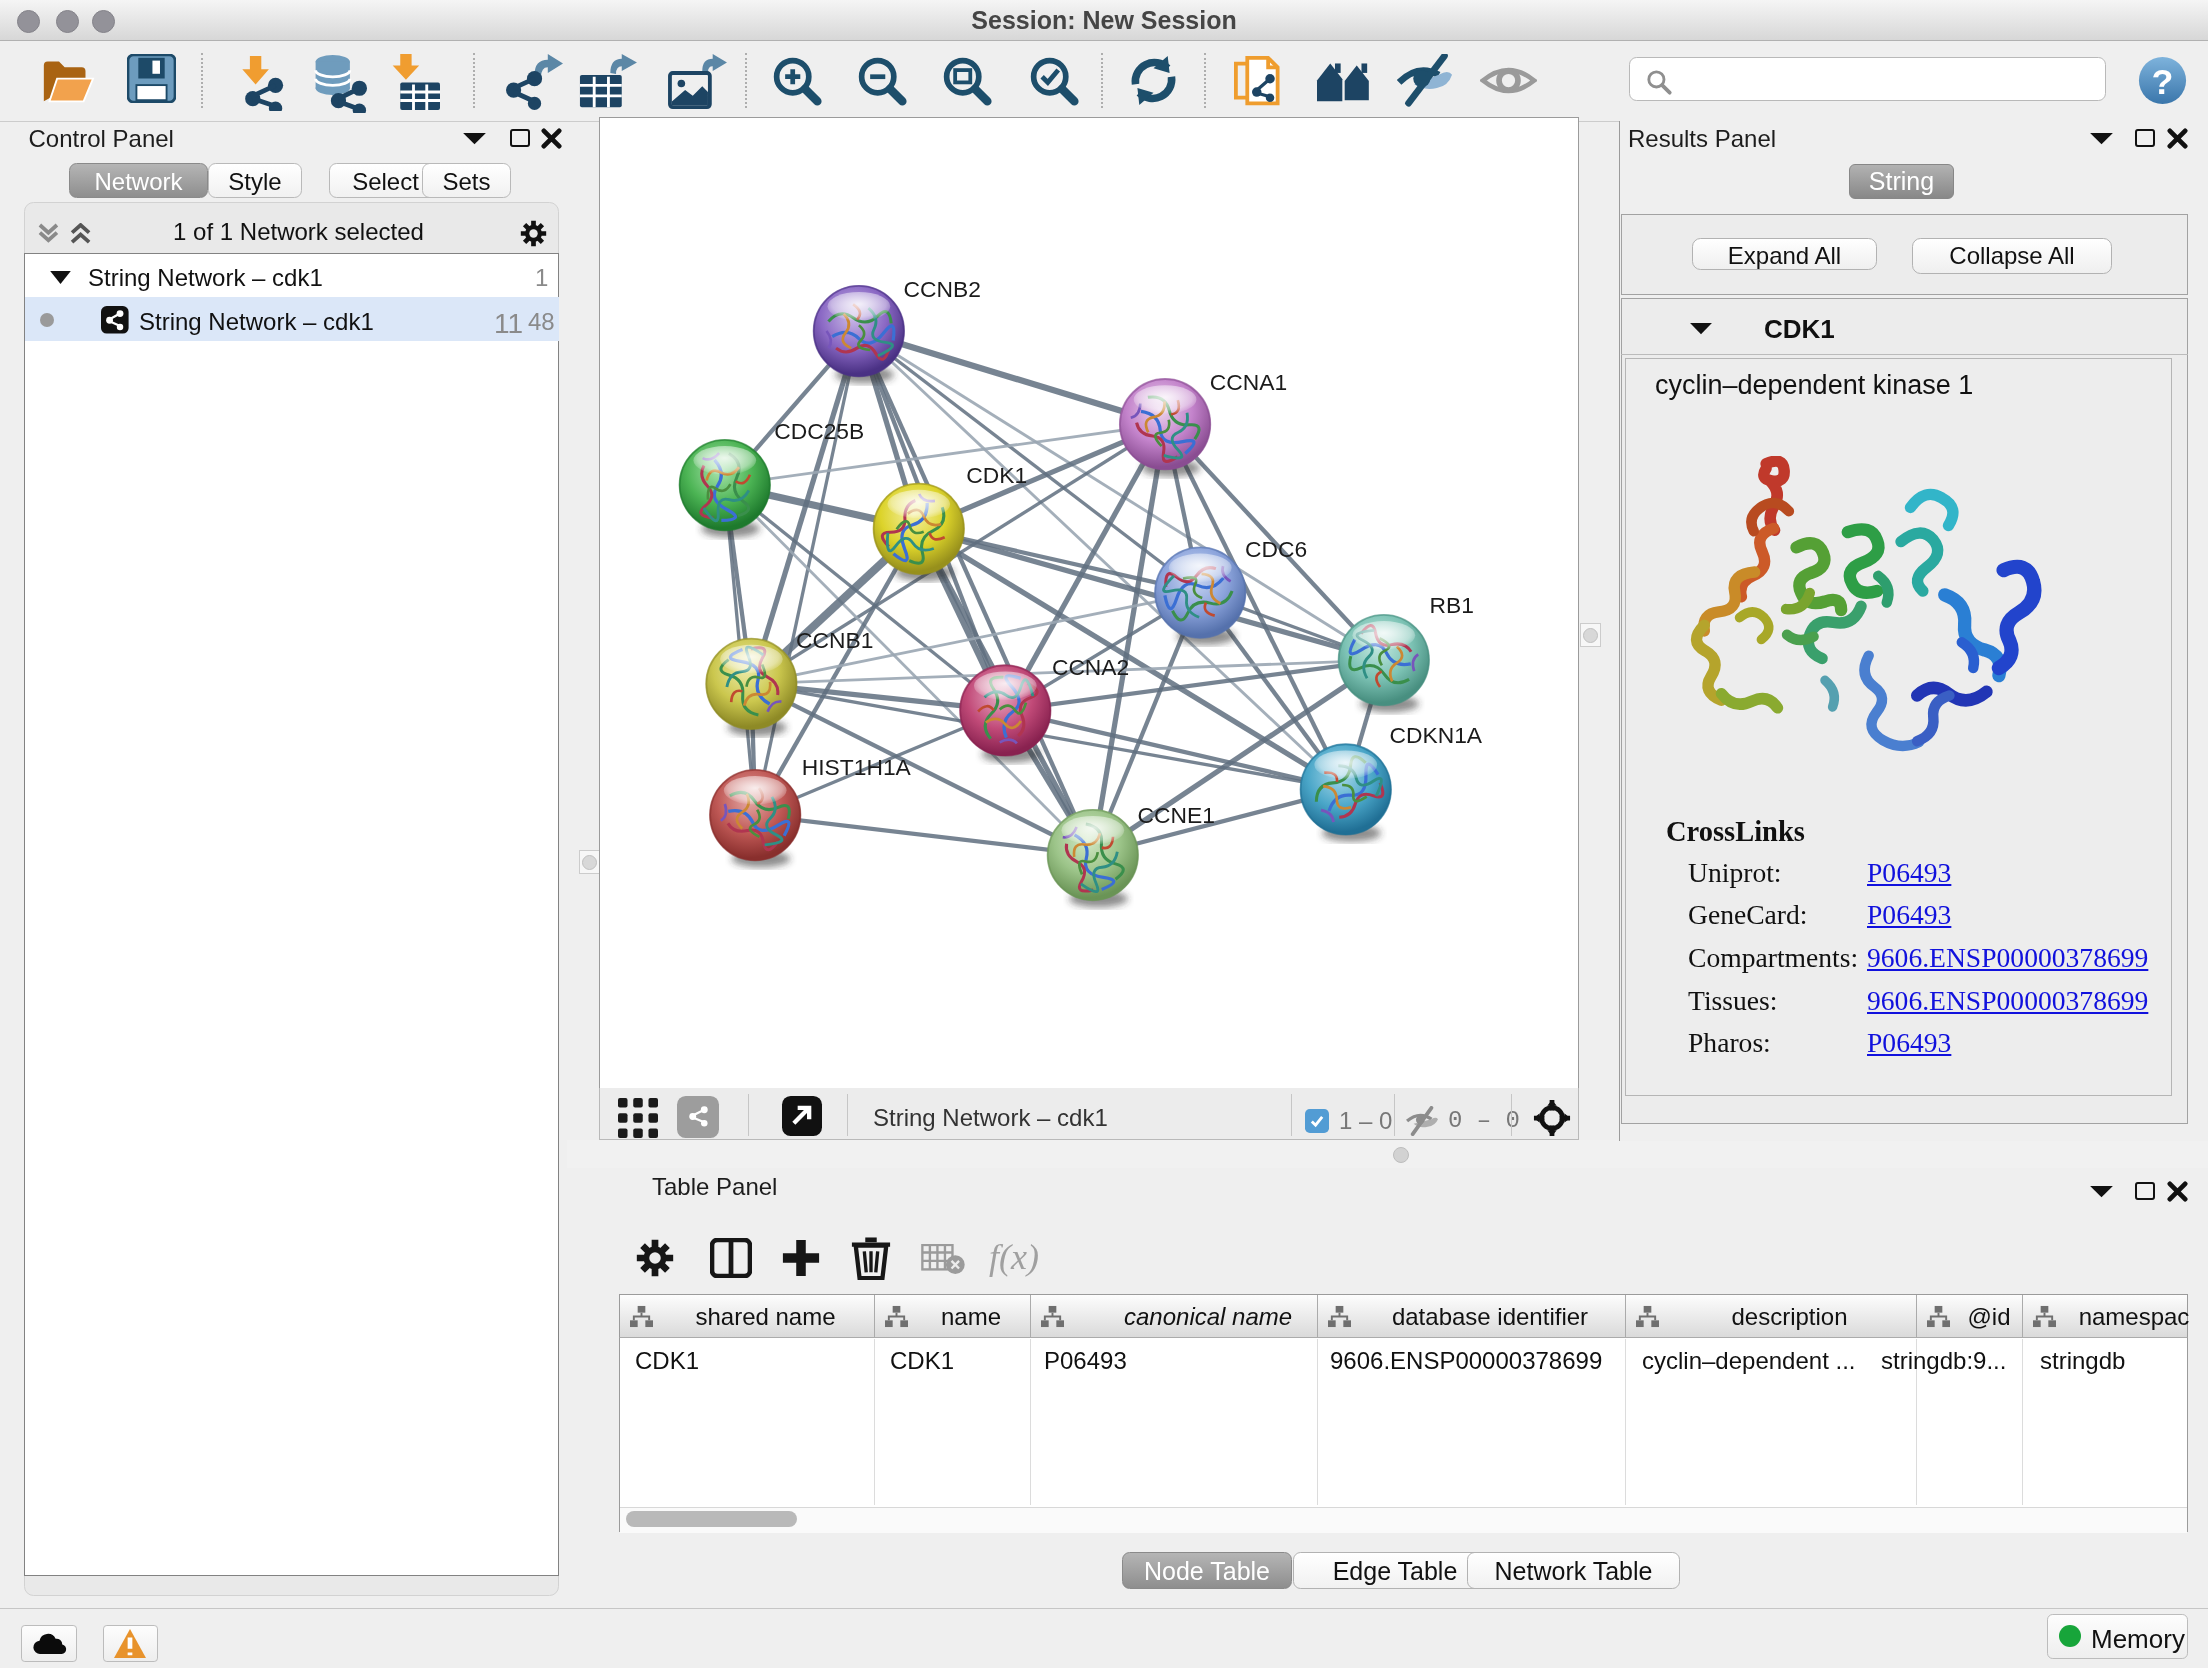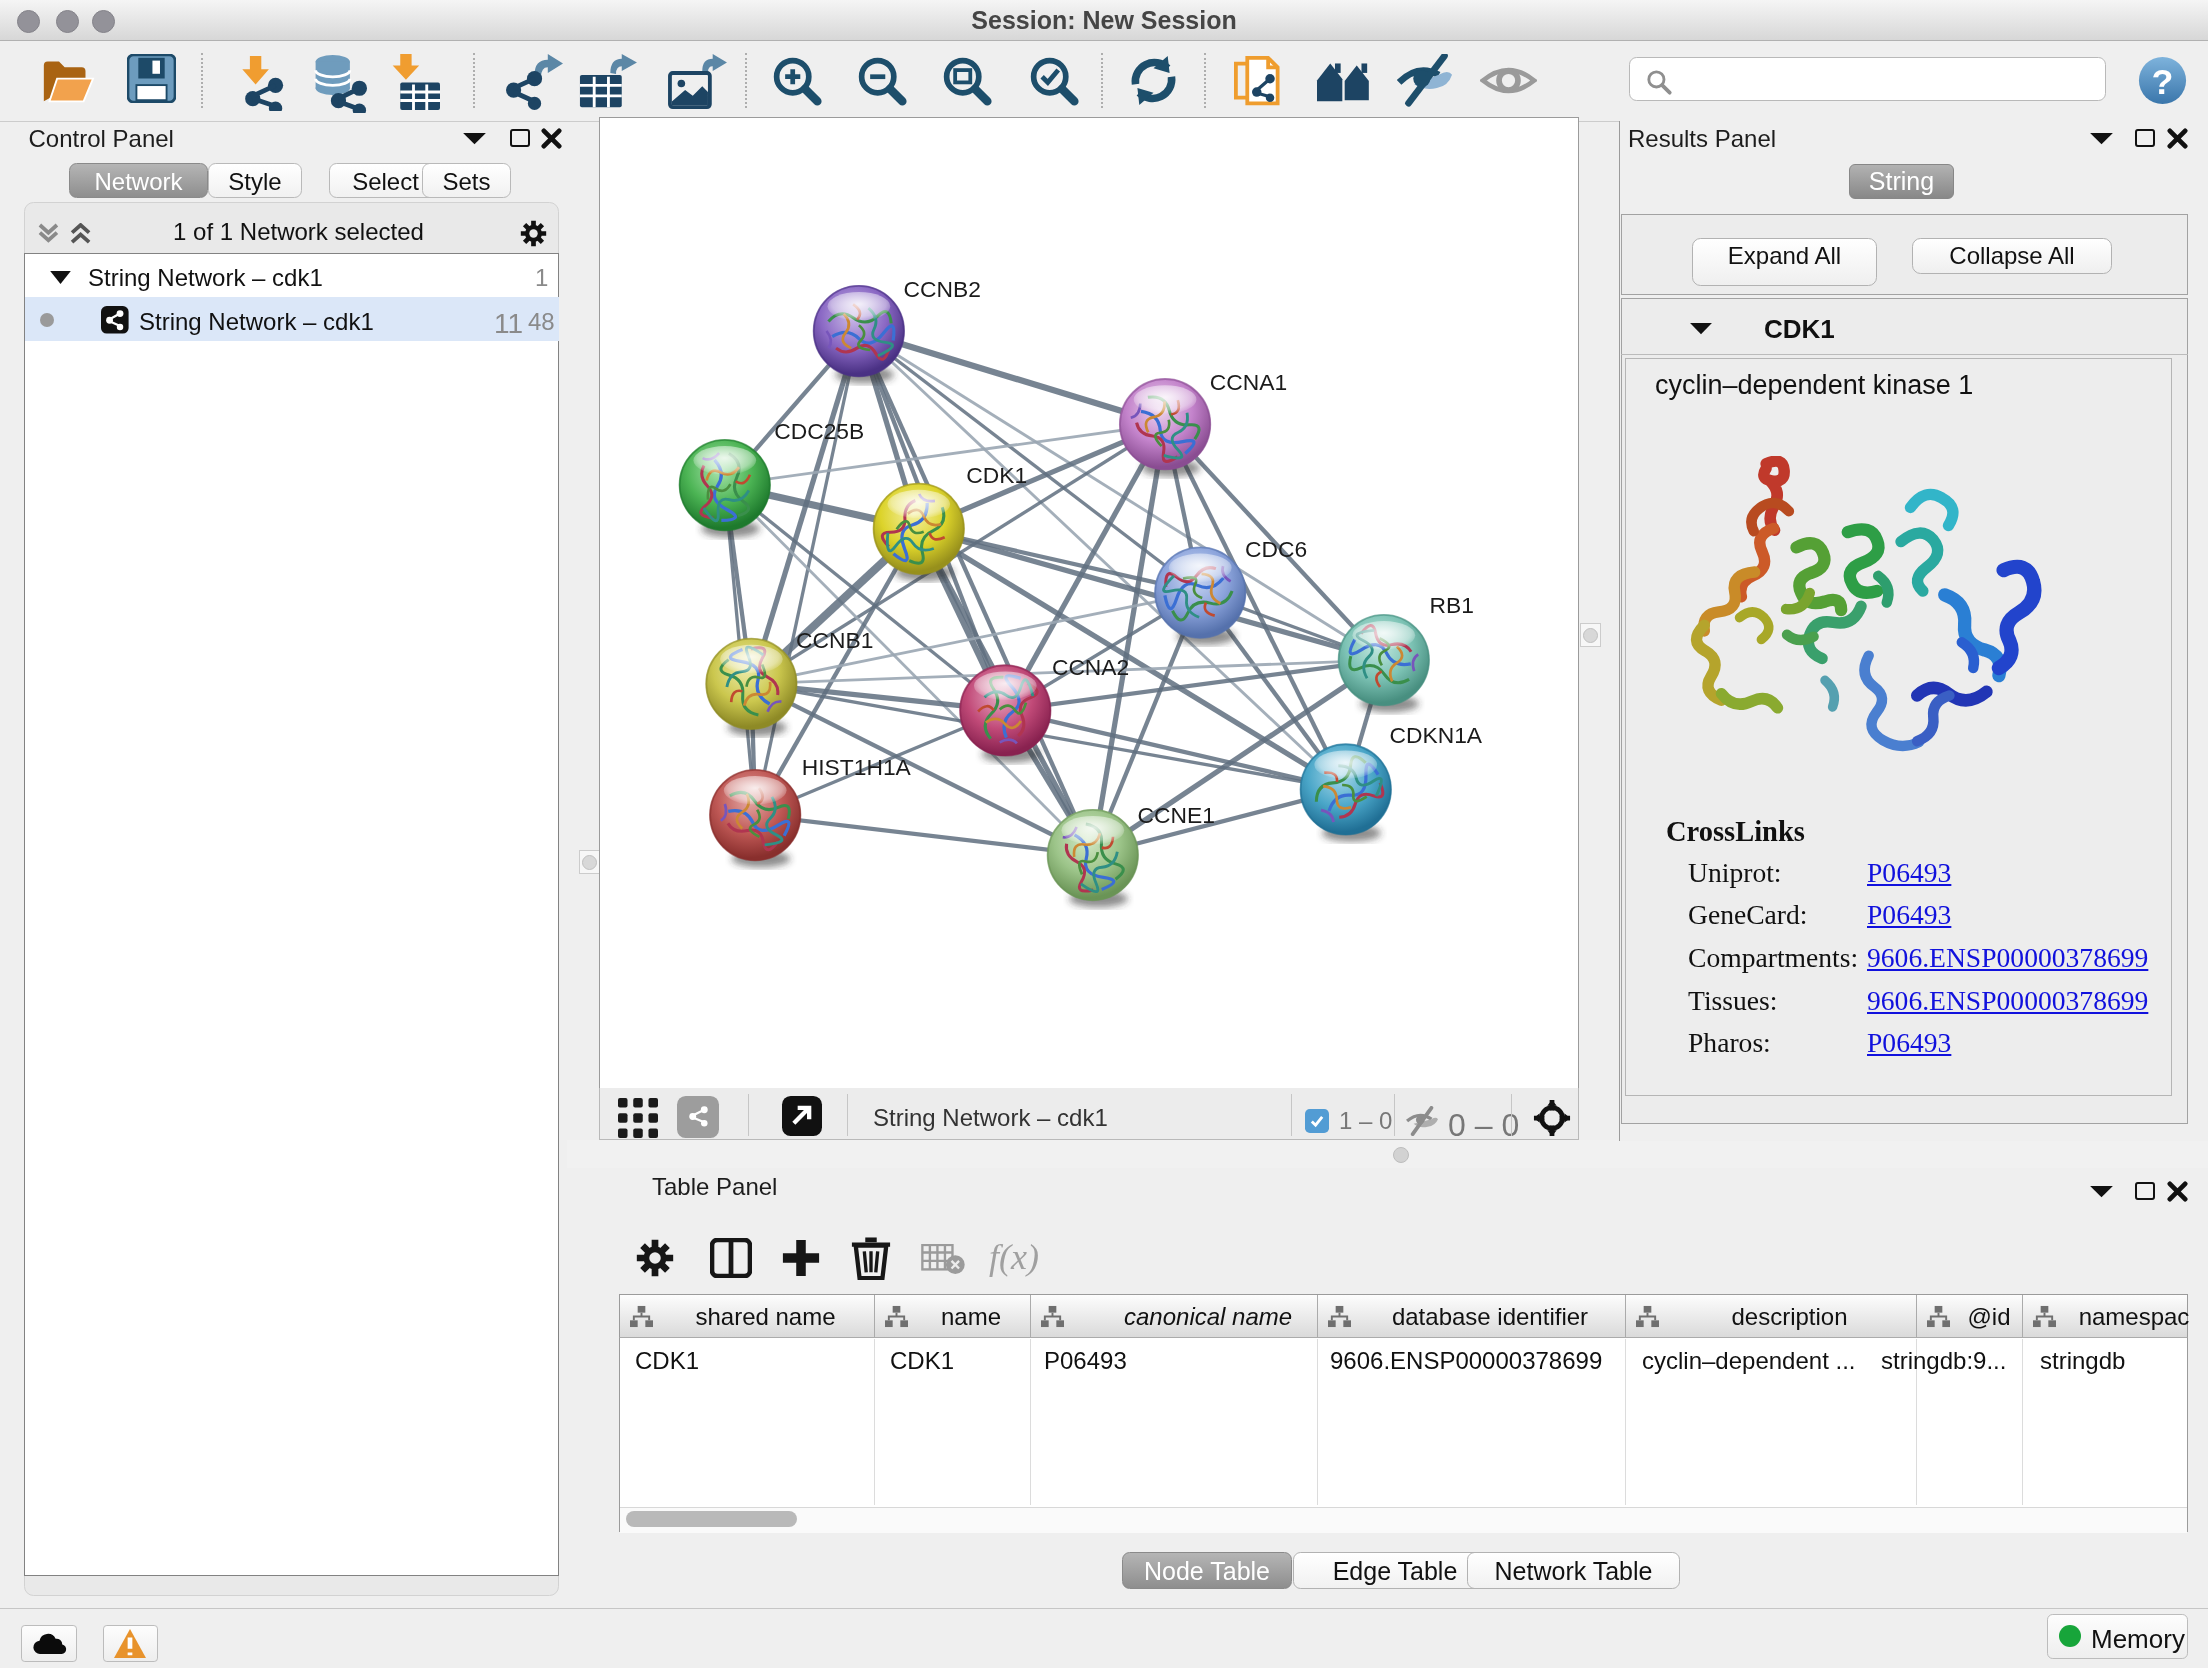--- a/index.html
+++ b/index.html
@@ -566,40 +566,40 @@
       <path d="M3 9 L7 13 L14 4" fill="none" stroke="#fff" stroke-width="3"></path>
     </svg>
 <div class="abs" style="left:1339px;top:1107px;font-size:24px;color:#777;">1 – 0</div>
 <div class="abs cbsep" style="left:1394px;"></div>
 <svg class="abs" style="left:1405px;top:1106px;" width="36" height="30" viewBox="0 0 38 32">
  <path d="M2 16 Q15 5 28 14" fill="none" stroke="#8c8c8c" stroke-width="3.5"></path>
  <path d="M28 14 Q33 11 35 14 Q32 21 24 22 Q15 24 9 19" fill="#aeaeae"></path>
  <circle cx="16" cy="15" r="4.5" fill="#8c8c8c"></circle>
  <path d="M28 2 L8 30" stroke="#8c8c8c" stroke-width="4" stroke-linecap="round"></path>
 </svg>
-<div class="abs" style="left:1448px;top:1107px;font-size:32px;color:#777;">0 – 0</div>
+<div class="abs" style="left:1448px;top:1107px;font-size:24px;color:#777;font-family:Liberation Mono, monospace;">0 – 0</div>
 <div class="abs cbsep" style="left:1511px;"></div>
 <svg class="abs" style="left:1533px;top:1099px;" width="38" height="38" viewBox="0 0 40 40">
  <circle cx="20" cy="20" r="11" fill="none" stroke="#111" stroke-width="5"></circle>
  <path d="M20 1 L20 12 M20 28 L20 39 M1 20 L12 20 M28 20 L39 20" stroke="#111" stroke-width="5"></path>
  <path d="M20 1 L15 7 L25 7 Z M1 20 L7 15 L7 25 Z M39 20 L33 15 L33 25 Z M20 39 L15 33 L25 33 Z" fill="#111"></path>
 </svg>
 
 <div id="rp" class="abs"></div>
 <div class="abs phead" style="left:1628px;top:125px;">Results Panel</div>
 <svg class="abs" style="left:2089px;top:132px;" width="25" height="13.3" viewBox="0 0 26 14">
       <path d="M1 1 L25 1 L13 13 Z" fill="#111"></path>
     </svg>
 <div class="abs" style="left:2135px;top:129px;width:16px;height:14.3px;border:2.9px solid #111;border-radius:2.9px;"></div>
 <svg class="abs" style="left:2167px;top:128px;" width="21" height="21" viewBox="0 0 22 22">
       <path d="M3 3 L19 19 M19 3 L3 19" stroke="#111" stroke-width="5" stroke-linecap="round"></path>
     </svg>
 <div class="abs" style="left:1849px;top:164px;width:105px;height:35px;border-radius:6px;background:linear-gradient(#b2b2b2,#888888);border:1px solid #878787;box-sizing:border-box;color:#fff;font-size:25px;text-align:center;line-height:33px;">String</div>
 <div class="rbox" style="left:1621px;top:214px;width:567px;height:81px;"></div>
-<div class="btnw" style="left:1692px;top:238px;width:185px;height:48px;line-height:34px;">Expand All</div>
+<div class="btnw" style="left:1692px;top:238px;width:185px;height:32px;line-height:34px;">Expand All</div>
 <div class="btnw" style="left:1912px;top:238px;width:200px;height:36px;line-height:34px;">Collapse All</div>
 <div class="rbox" style="left:1621px;top:298px;width:567px;height:826px;"></div>
 <svg class="abs" style="left:1689px;top:322px;" width="24" height="13.3" viewBox="0 0 25 14">
       <path d="M1 1 L24 1 L12.5 13 Z" fill="#111"></path>
     </svg>
 <div class="abs" style="left:1764px;top:314px;font-size:26px;font-weight:bold;color:#111;">CDK1</div>
 <div class="abs" style="left:1621px;top:354px;width:567px;height:1px;background:#bbb;"></div>
 <div class="abs" style="left:1625px;top:358px;width:547px;height:738px;background:#ededed;border:1px solid #b5b5b5;box-sizing:border-box;"></div>
 <div class="abs" style="left:1655px;top:370px;font-size:27px;color:#111;">cyclin–dependent kinase 1</div>
 

